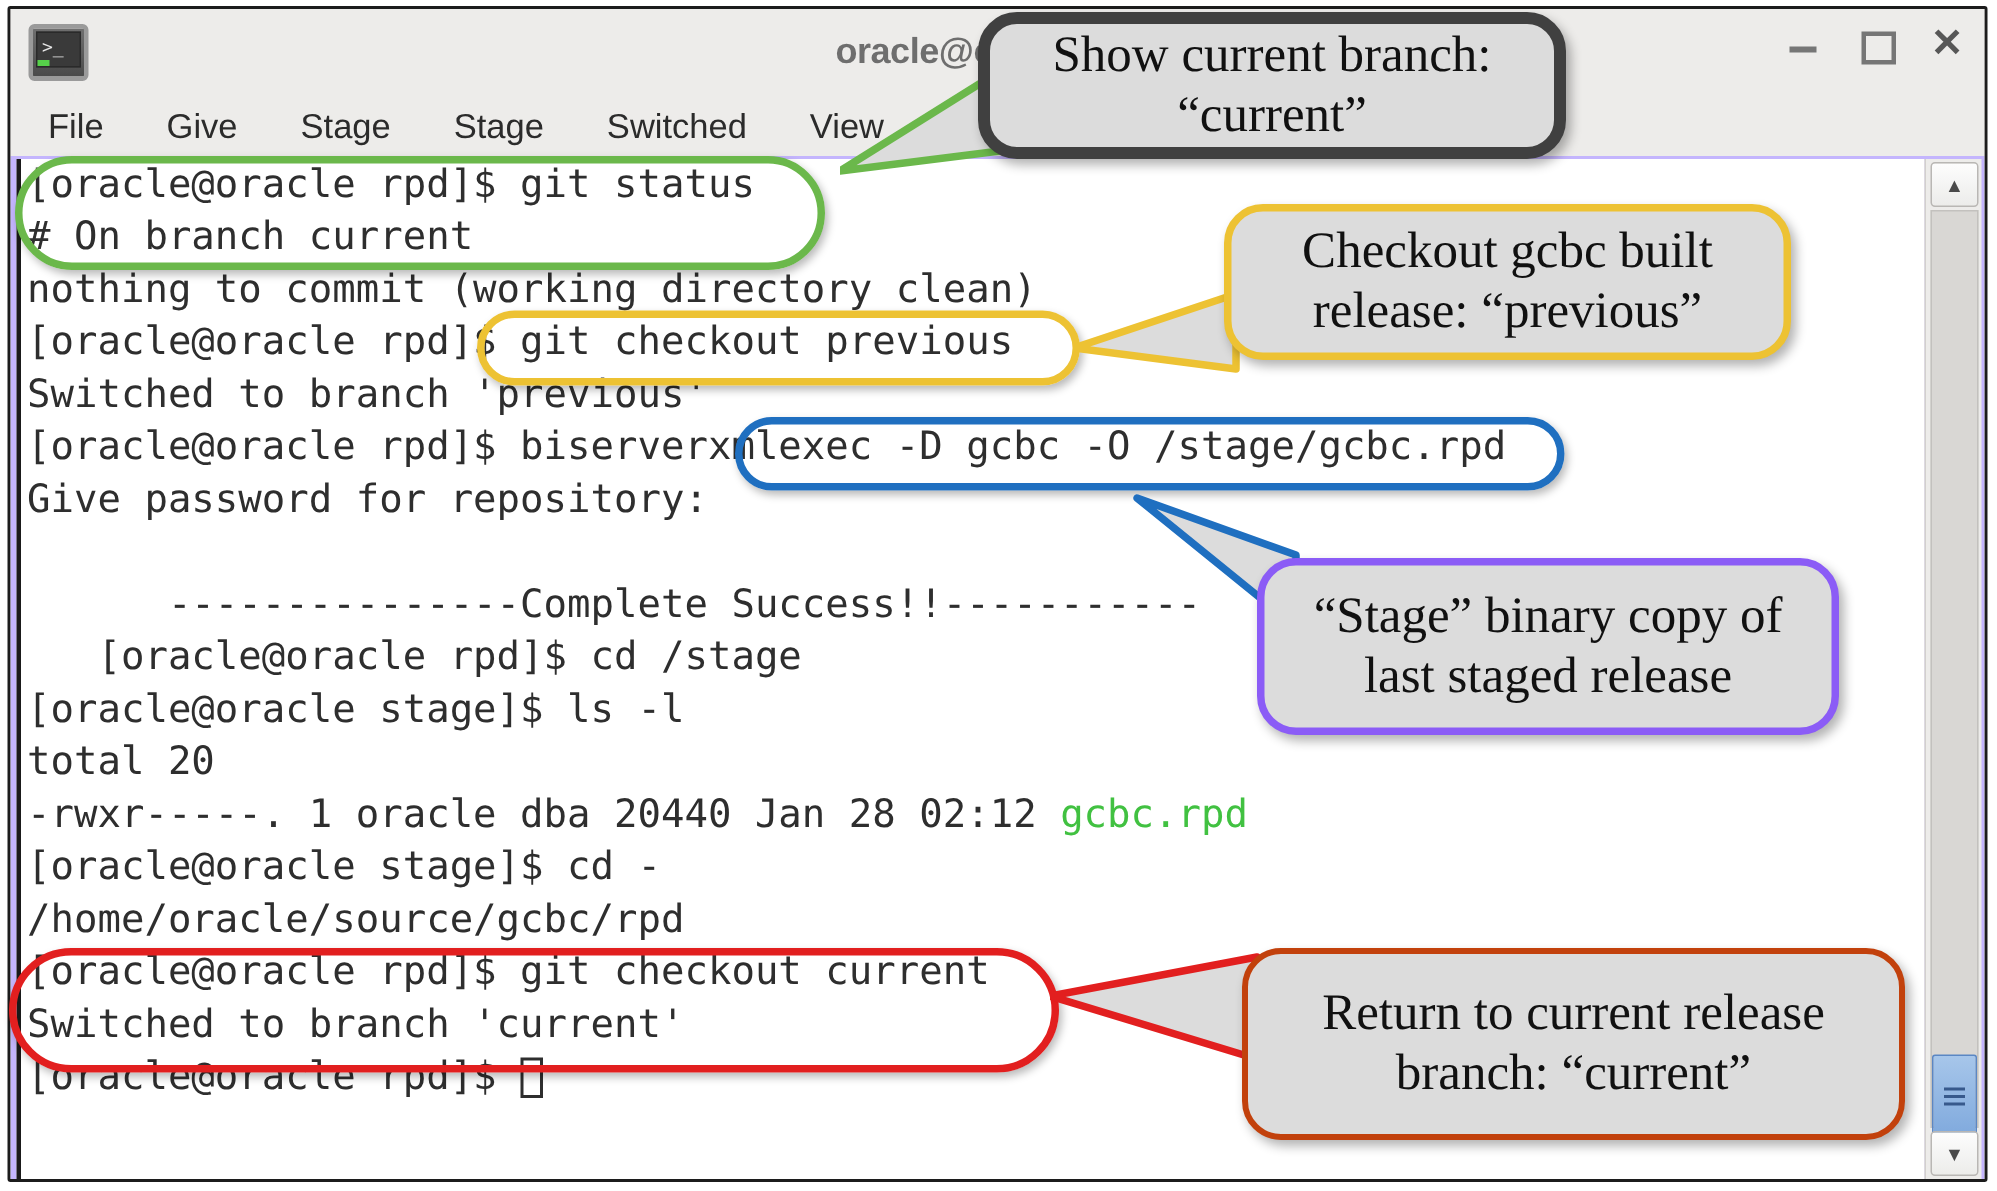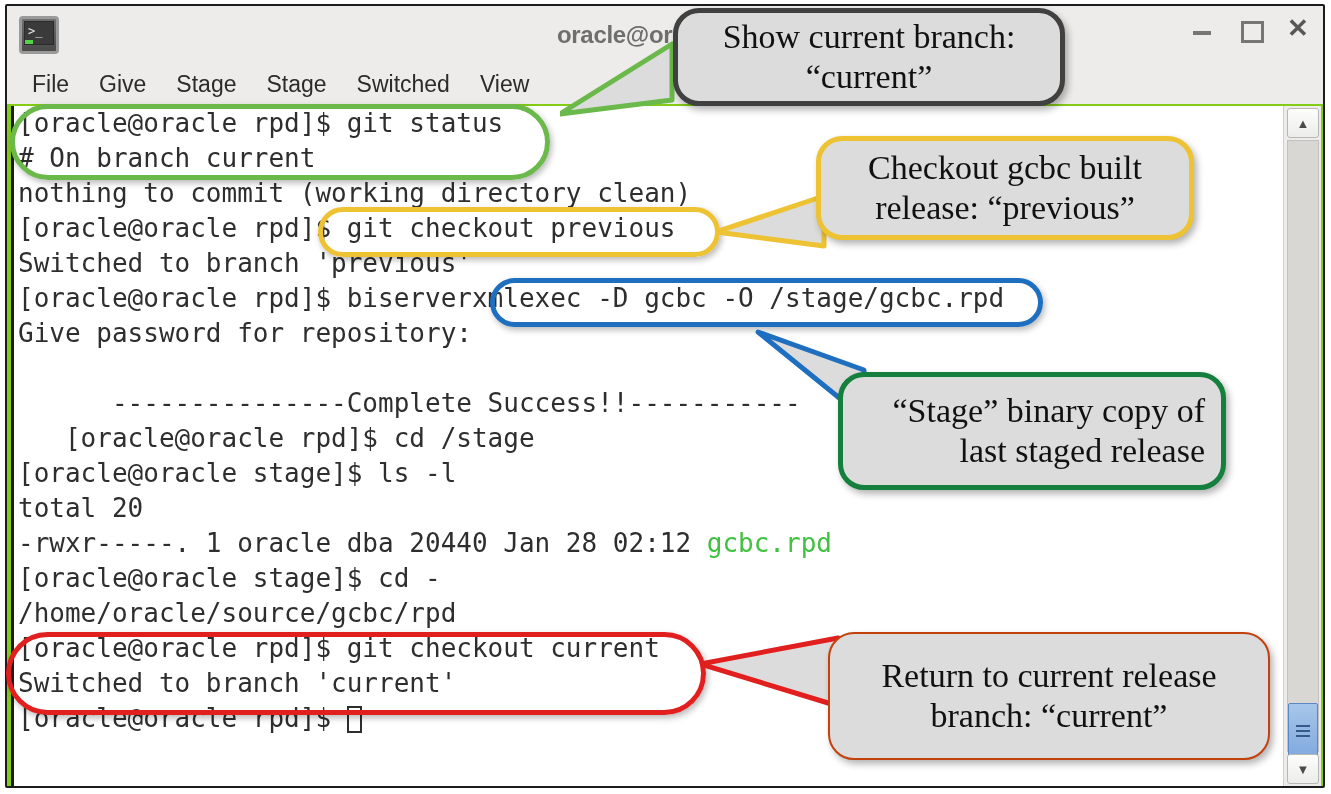--- a/index.html
+++ b/index.html
@@ -94,32 +94,32 @@
     border: 3px solid #767676;
   }
   .wbtn.close { font-size: 26px; color: #575757; line-height: 20px; font-weight: bold; text-align: center; }
 
   
   .menubar {
     height: 40px;
     padding-left: 22px;
     display: flex;
     align-items: center;
-    gap: 24px;
+    gap: 36px;
     background: #edecea;
     font-size: 23px;
     color: #2b2b2b;
   }
   .menubar .mi { padding: 1px 3px; cursor: default; }
 
   
   .termwrap {
     position: relative;
     height: 684px;
-    background: #84cc16;
+    background: #c4b5fd;
     padding: 2px 2px 2px 4px;
     display: flex;
   }
   .screen-area {
     position: relative;
     flex: 1;
     background: #ffffff;
     border-left: 3px solid #1a1a1a;
     overflow: hidden;
   }
@@ -201,24 +201,24 @@
     align-items: center;
     justify-content: center;
     text-align: center;
     font-family: "Liberation Serif", serif;
     font-size: 34px;
     line-height: 1.18;
     color: #111111;
     box-shadow: 3px 4px 7px rgba(0,0,0,0.3);
     padding: 6px 16px;
   }
-  .c-green  { border: 5px solid #404040; margin-left: 21px; }
+  .c-green  { border: 8px solid #404040; }
   .c-yellow { border: 5px solid #edc233; }
-  .c-blue   { border: 5px solid #15803d; text-align: right; }
-  .c-red    { border: 2px solid #c2410c; padding-left: 16px; }
+  .c-blue   { border: 5px solid #8b5cf6; }
+  .c-red    { border: 4px solid #c2410c; padding-left: 16px; }
 
   .tail { position: absolute; pointer-events: none; }
 
   
   #callout-green  { left: 652px; top: 8px;   width: 392px; height: 98px; }
   #callout-yellow { left: 816px; top: 136px; width: 378px; height: 104px; }
   #callout-blue   { left: 838px; top: 372px; width: 388px; height: 118px; }
   #callout-red    { left: 828px; top: 632px; width: 442px; height: 128px; }
 </style>
 </head>

